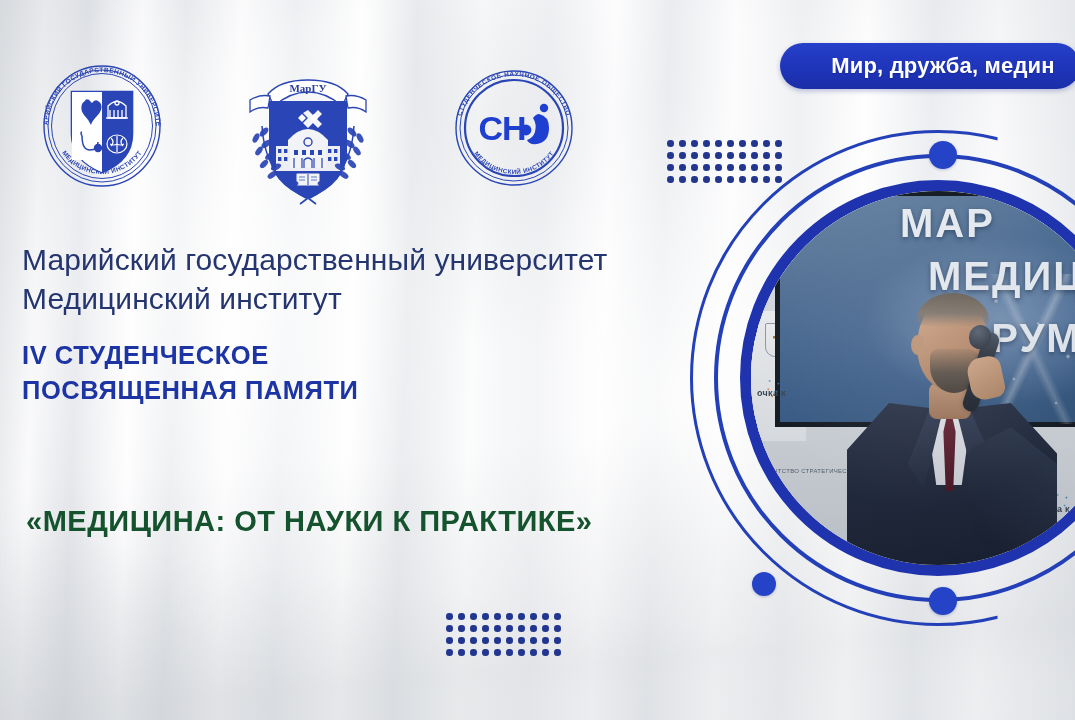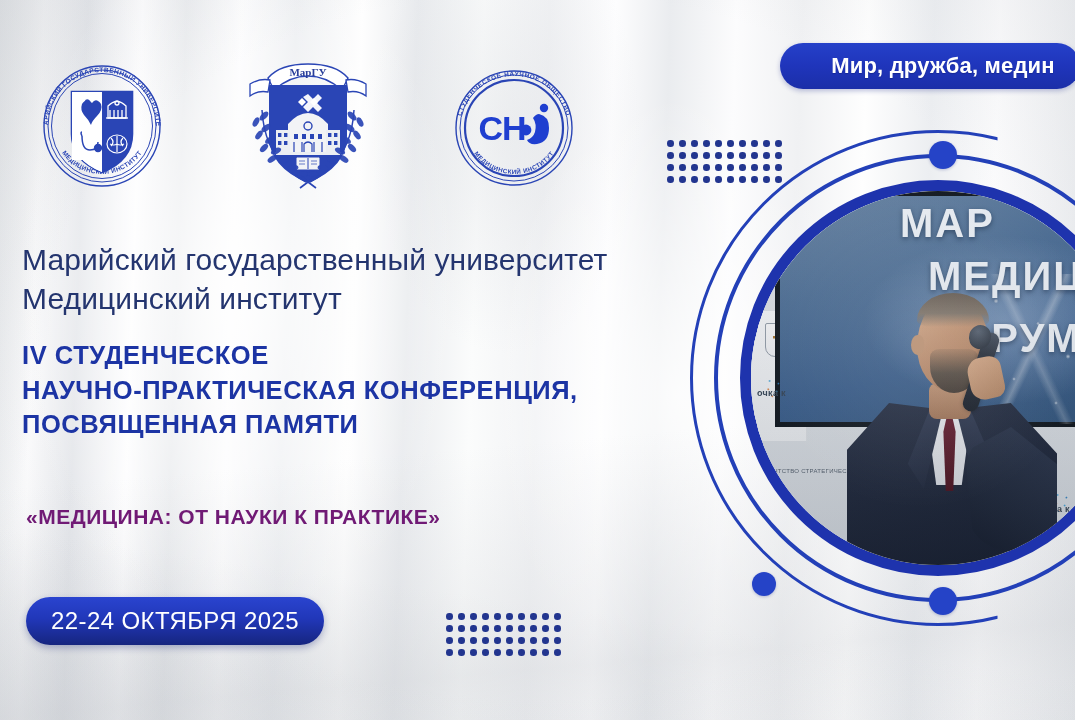--- a/index.html
+++ b/index.html
@@ -39,21 +39,21 @@
   }
   .bg-vignette {
     position:absolute; inset:0;
     background:radial-gradient(ellipse 900px 640px at 50% 48%, rgba(255,255,255,0) 55%, rgba(175,180,188,.22) 100%);
   }
 
   
   .logos { position:absolute; top:0; left:0; width:620px; height:210px; }
   .logo { position:absolute; }
   #logo-margu-med { left:32px;  top:56px;  width:140px; height:140px; }
-  #logo-margu     { left:242px; top:40px;  width:132px; height:152px; }
+  #logo-margu     { left:242px; top:56px;  width:132px; height:152px; }
   #logo-sno       { left:444px; top:62px;  width:140px; height:132px; }
 
   
   #slogan-badge {
     position:absolute; top:43px; left:780px;
     height:46px; min-width:300px;
     border-radius:23px;
     background:linear-gradient(180deg,#2540c9 0%,#1f35bb 50%,#1b2ea8 100%);
     box-shadow:0 2px 5px rgba(25,40,140,.28);
     display:flex; align-items:center; justify-content:center;
@@ -74,21 +74,21 @@
   }
 
   #title-block { position:absolute; left:22px; top:338px; width:720px; }
   #title-block .tline {
     color:#1c34a4; font-size:25.5px; font-weight:bold;
     line-height:1.36; letter-spacing:.55px; white-space:nowrap;
   }
 
   #subtitle-block { position:absolute; left:26px; top:505px; width:700px; }
   #subtitle-block .sline {
-    color:#701a75; font-size:21px; font-weight:bold;
+    color:#14532d; font-size:29px; font-weight:bold;
     letter-spacing:.5px; white-space:nowrap;
   }
 
   
   #date-badge {
     position:absolute; left:26px; top:597px;
     height:48px; border-radius:24px;
     background:linear-gradient(180deg,#2a44cf 0%,#2137b9 45%,#16257f 100%);
     box-shadow:0 3px 7px rgba(22,35,120,.30);
     display:flex; align-items:center; padding:0 25px;
@@ -470,31 +470,27 @@
     <span class="txt">Мир, дружба, медин</span>
   </div>
 
   <div id="org-block">
     <div class="line">Марийский государственный университет</div>
     <div class="line">Медицинский институт</div>
   </div>
 
   <div id="title-block">
     <div class="tline">IV СТУДЕНЧЕСКОЕ</div>
-    <div class="tline">НАУЧНО-ПРАКТИЧЕСКАЯ КОНФЕРЕНЦИЯ,</div>
     <div class="tline">ПОСВЯЩЕННАЯ ПАМЯТИ</div>
   </div>
 
   <div id="subtitle-block">
     <div class="sline">«МЕДИЦИНА: ОТ НАУКИ К ПРАКТИКЕ»</div>
   </div>
 
-  <div id="date-badge">
-    <span class="txt">22-24 ОКТЯБРЯ 2025</span>
-  </div>
 
   <div class="dot-grid" id="dot-grid-top">
       <div class="dot"></div>
       <div class="dot"></div>
       <div class="dot"></div>
       <div class="dot"></div>
       <div class="dot"></div>
       <div class="dot"></div>
       <div class="dot"></div>
       <div class="dot"></div>

